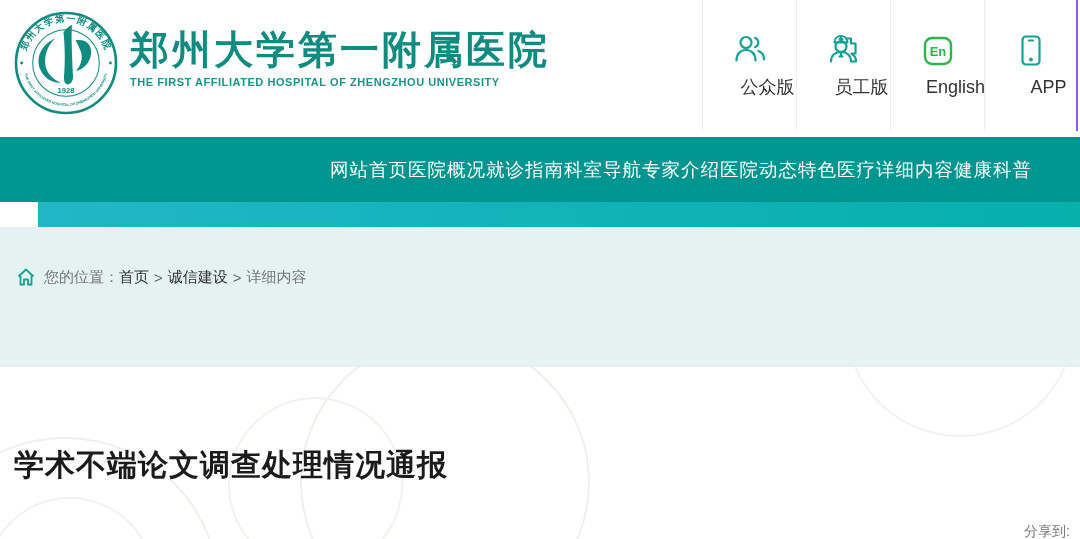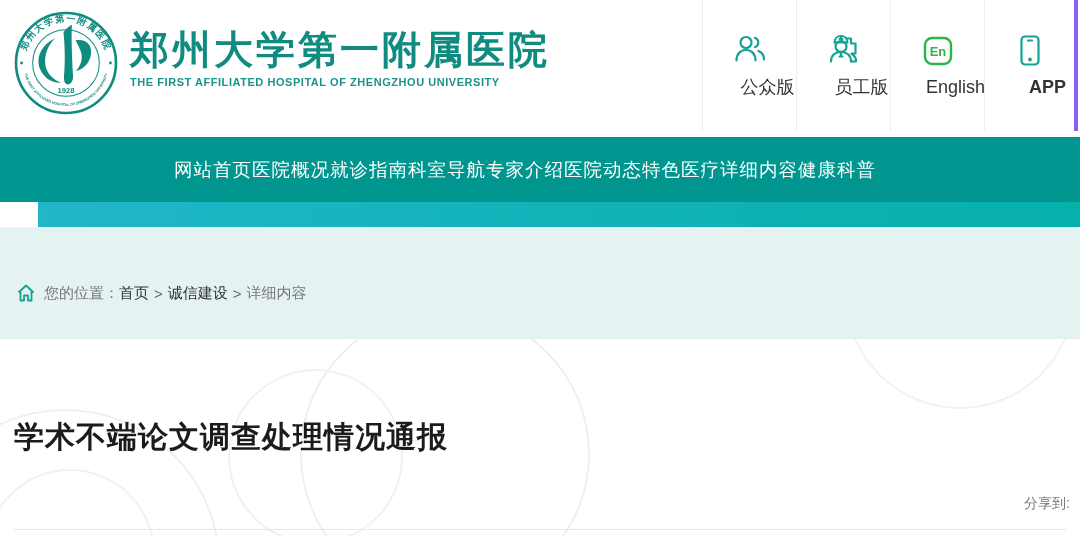--- a/index.html
+++ b/index.html
@@ -12,36 +12,36 @@
   .logo { position:absolute; left:14px; top:11px; display:flex; align-items:flex-start; cursor:pointer; }
   .seal { width:104px; height:104px; flex:0 0 auto; }
   .logo-text { margin-left:12px; padding-top:17px; }
   .logo-cn { font-size:39px; font-weight:bold; color:#0f8b80; letter-spacing:3px; line-height:1.1;
              font-family:"DejaVu Serif","Liberation Serif",serif; }
   .logo-en { margin-top:5px; font-size:11px; font-weight:bold; color:#1a948a; letter-spacing:0.55px; }
 
   .quick-links { position:absolute; top:0; right:2px; height:131px; display:flex; }
   .ql-cell { width:94px; height:131px; border-left:1px solid #ededed; display:flex; flex-direction:column;
              align-items:center; justify-content:center; cursor:pointer; background:#fff; }
-  .ql-cell:last-child { border-right:4px solid #8b5cf6;font-weight:bold; }
+  .ql-cell:last-child { border-right:2px solid #8b5cf6; }
   .ql-icon { height:34px; display:flex; align-items:center; justify-content:center; }
   .ql-label { margin-top:9px; font-size:18px; color:#333;margin-left:36px; }
 
   
   .nav { width:100%; height:65px; background:#00968f; display:flex; align-items:center;
-         justify-content:center; padding:0 48px 0 18px; }
+         justify-content:flex-end; padding:0 48px 0 18px; }
   .nav a { color:#ffffff; font-size:18.5px; text-decoration:none; letter-spacing:1px; cursor:pointer; }
 
   
   .subbar { position:relative; width:100%; height:25px;
             background:linear-gradient(90deg,#23b7c9 0%,#14b3bb 45%,#06b0ab 100%); }
   .subbar-notch { position:absolute; left:0; top:0; width:38px; height:25px; background:#ffffff; }
 
   
-  .crumb-band { width:100%; height:112px; background:#e4f3f1; padding:56px 0 0 16px; }
+  .crumb-band { width:100%; height:140px; background:#e4f3f1; padding:40px 0 0 16px; }
   .breadcrumb { display:flex; align-items:center; font-size:15px; color:#777; }
   .home-icon { margin-right:8px; display:inline-flex; }
   .crumb-link { color:#333; cursor:pointer; text-decoration:none; }
   .crumb-sep { margin:0 5px; color:#666; }
   .crumb-current { color:#777; }
 
   
   .content { position:relative; width:100%; height:197px; background:#fff; overflow:hidden; }
   .wm { position:absolute; border:2px solid #f0efec; border-radius:50%; }
   .wm1 { left:300px; top:-30px; width:290px; height:290px; }

